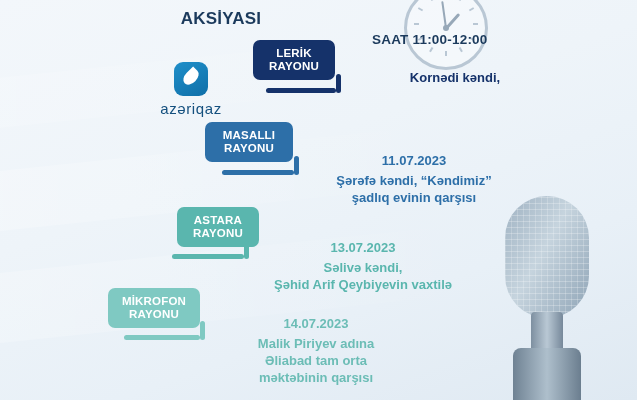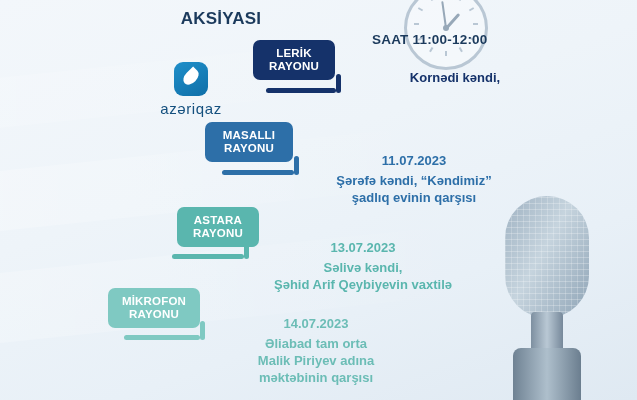--- a/index.html
+++ b/index.html
@@ -317,19 +317,19 @@
   <div class="entry">
     <div class="tag c-mint" style="left: 108px; top: 288px; width: 92px;">
       <div>MİKROFON</div>
       <div>RAYONU</div>
     </div>
     <div class="connector c-mint" style="left: 124px; top: 335px; width: 76px;">
       <div class="elbow c-mint"></div>
     </div>
     <div class="detail c-mint-t" style="left: 186px; top: 315px; width: 260px;">
       <div class="date">14.07.2023</div>
+      <div class="place">Malik Piriyev adına</div>
       <div class="place">Əliabad tam orta</div>
-      <div class="place">Malik Piriyev adına</div>
       <div class="place">məktəbinin qarşısı</div>
     </div>
   </div>
 
 </div>
 
 </body></html>

